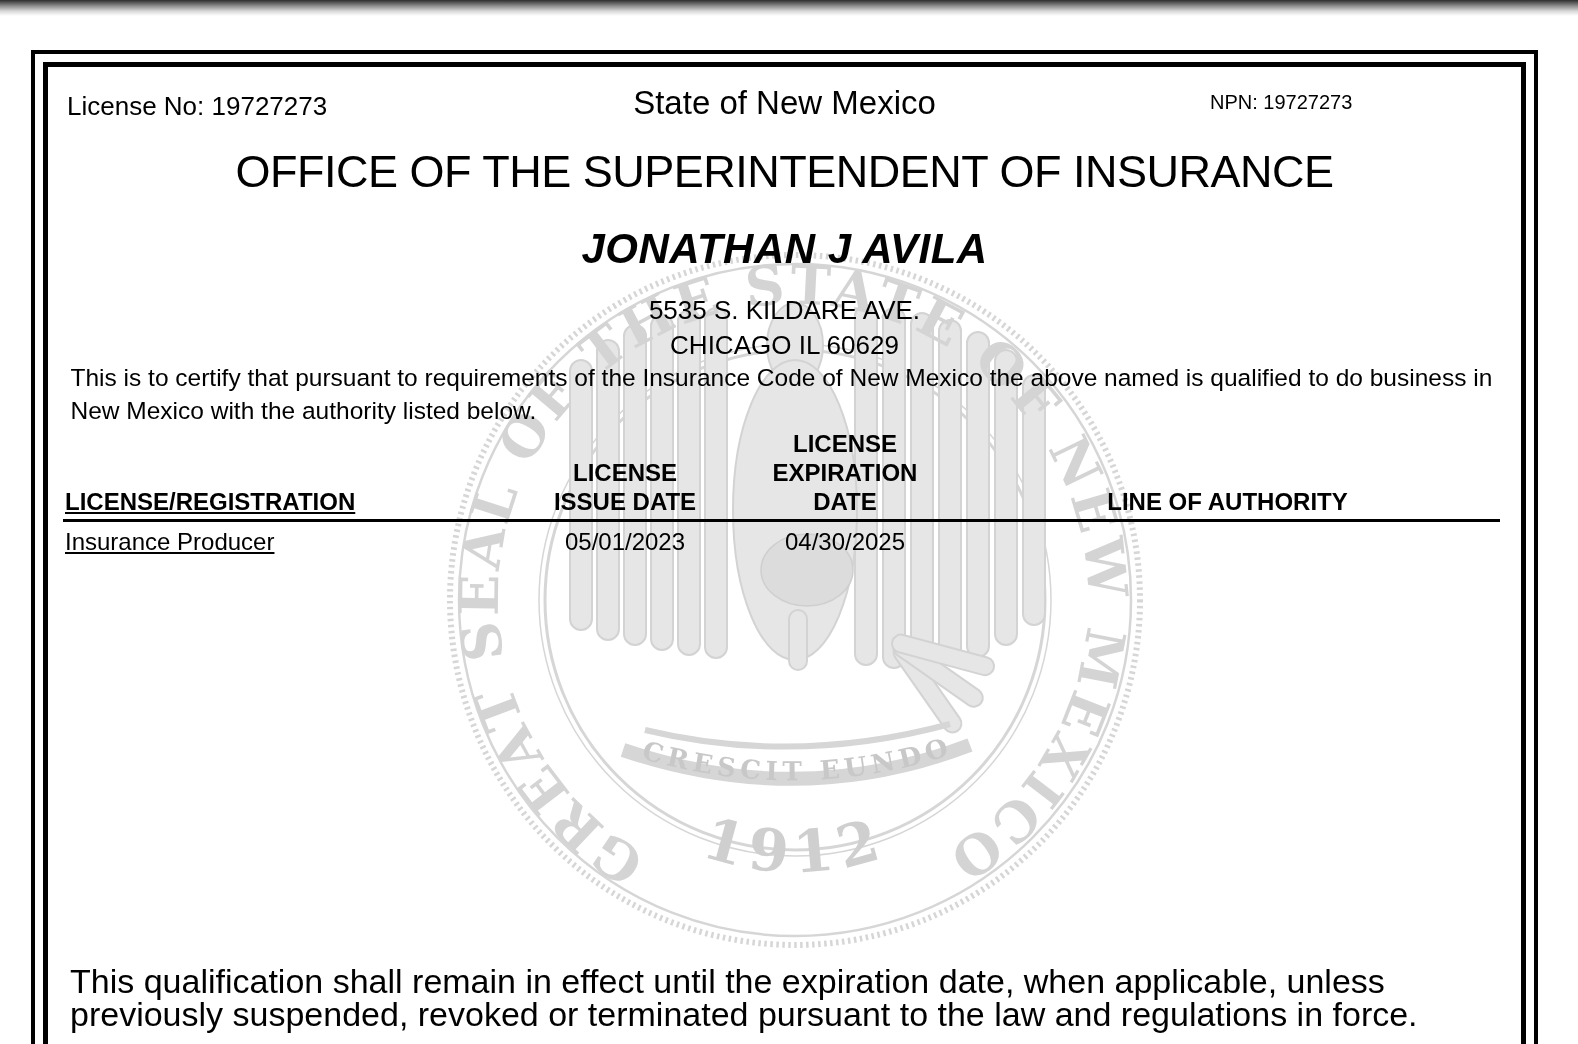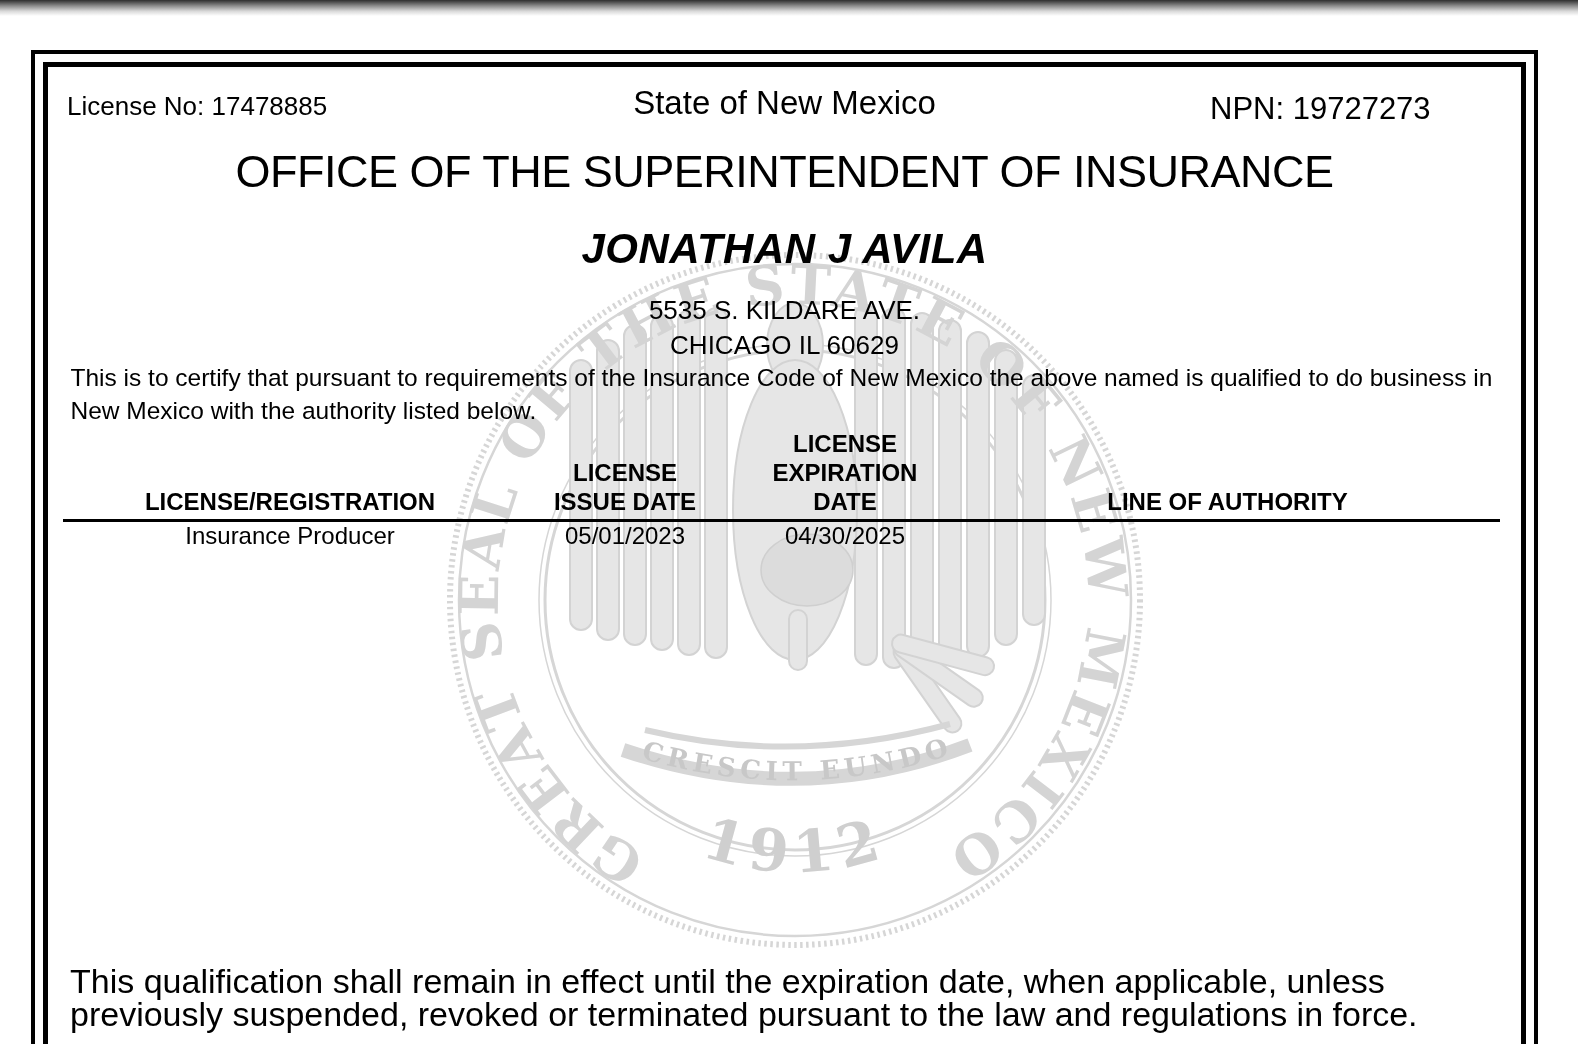--- a/index.html
+++ b/index.html
@@ -19,34 +19,34 @@
   }
   .inner-border {
     position:absolute; left:8px; top:8px; width:1483px; height:1060px;
     border:5px solid #000;
   }
   .abs { position:absolute; }
   .centered { left:0; width:100%; text-align:center; }
 
   .license-no  { left:19px;  top:24px; font-size:26px; white-space:nowrap; }
   .state-title { top:17px;  font-size:33px; white-space:nowrap; }
-  .npn         { left:1162px; top:24px; font-size:31px; white-space:nowrap; }
+  .npn         { left:1162px; top:24px; font-size:20px; white-space:nowrap; }
   .office-title{ top:79px;  font-size:45px; white-space:nowrap; letter-spacing:-0.5px; }
   .licensee-name { top:158px; font-size:42px; font-weight:bold; font-style:italic; letter-spacing:0.5px; }
   .addr1 { top:228px; font-size:26px; }
   .addr2 { top:263px; font-size:26px; }
   .certify { top:295px; left:0; right:0; margin:0 auto; max-width:1428px;
              font-size:24.5px; line-height:32.5px; text-align:left; }
 
   .lic-table { left:15px; top:356px; width:1437px; }
   .thead { display:flex; align-items:flex-end; }
   .thead .c { font-weight:bold; font-size:24px; line-height:29px;margin-top:6px; }
-  .trow  { display:flex; }
+  .trow  { display:flex; margin-top:6px; }
   .trow .c { font-size:24px; line-height:27px; }
-  .c1 { width:452px; text-align:center; padding-left:2px; }
+  .c1 { width:452px; text-align:left; padding-left:2px;text-decoration:underline; }
   .c2 { width:220px; text-align:center; }
   .c3 { width:220px; text-align:center; }
   .c4 { width:545px; text-align:center; }
   .hline { display:block; }
   .rule { height:3px; background:#000; margin-top:3px; }
 
   .footer { top:898px; left:22px; max-width:1425px;
             font-size:34px; line-height:33px; text-align:left; }
 
   .seal { left:357px; top:143px; }
@@ -115,21 +115,21 @@
           <textPath href="#ringPath" textLength="1540" lengthAdjust="spacing">GREAT SEAL OF THE STATE OF NEW MEXICO</textPath>
         </text>
         <text class="seal-year-text" text-anchor="middle">
           <textPath href="#yearPath" startOffset="50%">✦ 1912 ✦</textPath>
         </text>
         <text class="seal-motto-text" text-anchor="middle">
           <textPath href="#mottoPath" startOffset="50%">CRESCIT EUNDO</textPath>
         </text>
       </svg>
 
-      <div class="abs license-no">License No: 17478885</div>
+      <div class="abs license-no">License No: 19727273</div>
       <div class="abs centered state-title">State of New Mexico</div>
       <div class="abs npn">NPN: 19727273</div>
 
       <div class="abs centered office-title">OFFICE OF THE SUPERINTENDENT OF INSURANCE</div>
 
       <div class="abs centered licensee-name">JONATHAN J AVILA</div>
       <div class="abs centered addr1">5535 S. KILDARE AVE.</div>
       <div class="abs centered addr2">CHICAGO IL 60629</div>
 
       <div class="abs certify">This is to certify that pursuant to requirements of the Insurance Code of New Mexico the above named is qualified to do business in New Mexico with the authority listed below.</div>

